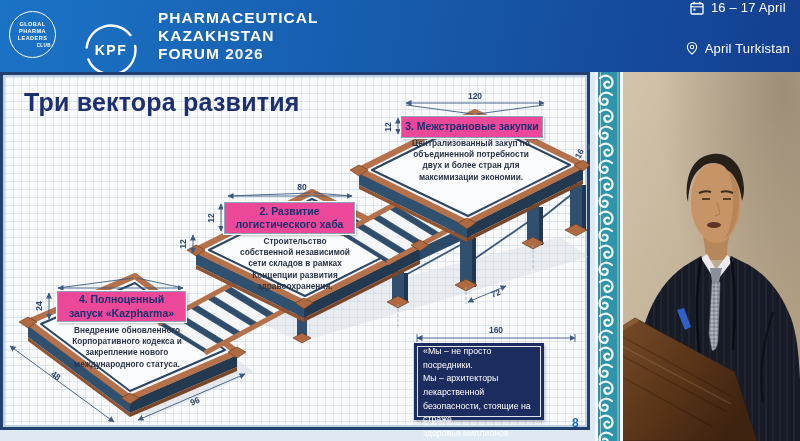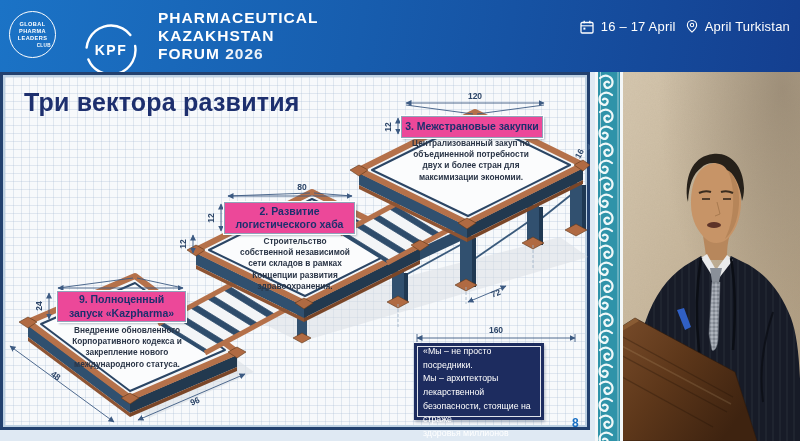--- a/index.html
+++ b/index.html
@@ -14,21 +14,21 @@
             align-items:center;box-sizing:border-box;}
   .logo-gpl .ln{font-size:5.6px;font-weight:bold;letter-spacing:.4px;line-height:1.25;}
   .logo-gpl .club{font-size:4.6px;font-weight:bold;letter-spacing:.4px;align-self:flex-end;margin-right:4px;margin-top:1px;}
   .logo-kpf{position:absolute;left:84px;top:23px;width:54px;height:54px;}
   .logo-kpf svg{position:absolute;inset:0;}
   .logo-kpf .kpf-t{position:absolute;inset:0;display:flex;align-items:center;justify-content:center;
             color:#fff;font-size:14px;font-weight:bold;letter-spacing:1.5px;}
   .brand{position:absolute;left:158px;top:9px;color:#fff;font-weight:bold;
          font-size:15.5px;letter-spacing:1px;line-height:18px;}
   .brand .year{font-weight:bold;opacity:.92;}
-  .header-meta{position:absolute;right:10px;top:0;height:53px;display:flex;align-items:center;gap:10px;color:#fff;}
+  .header-meta{position:absolute;right:10px;top:0;height:53px;display:flex;align-items:center;gap:26px;color:#fff;flex-direction:column;}
   .meta-item{display:flex;align-items:center;gap:7px;font-size:13px;font-weight:500;letter-spacing:.2px;}
 
   
   .main-left{position:absolute;left:0;top:72px;width:595px;height:369px;background:#dfe9f3;}
   .slide{position:absolute;left:0;top:0;width:590px;height:358px;background:#f7f9fb;
          box-shadow:inset 0 0 0 3px #23416f, inset 0 0 0 5px #bdd1e3;}
   .slide .grid{position:absolute;inset:5px;
      background-image:repeating-linear-gradient(to right,rgba(173,192,214,.33) 0 1px,transparent 1px 8px),
                       repeating-linear-gradient(to bottom,rgba(173,192,214,.33) 0 1px,transparent 1px 8px);}
   .slide-title{position:absolute;left:20px;top:12px;margin:4px;font-size:25px;font-weight:bold;color:#1d2f6e;letter-spacing:.2px;}
@@ -251,21 +251,21 @@
           <text class="dim" text-anchor="middle" transform="translate(582,83) rotate(-62)">16</text>
           <text class="dim" text-anchor="middle" transform="translate(54,306) rotate(36)">48</text>
           <text class="dim" text-anchor="middle" transform="translate(196,332) rotate(-23)">96</text>
           <text class="dim" text-anchor="middle" transform="translate(497,224) rotate(-22)">72</text>
           <text class="dim" x="496" y="261" text-anchor="middle">160</text>
         </g>
       </svg>
 
       <h1 class="slide-title">Три вектора развития</h1>
 
-      <div class="stepbox box1">9. Полноценный
+      <div class="stepbox box1">4. Полноценный
 запуск «Kazpharma»</div>
       <div class="stepdesc desc1">Внедрение обновленного Корпоративного кодекса и закрепление нового международного статуса.</div>
       <div class="stepbox box2">2. Развитие
 логистического хаба</div>
       <div class="stepdesc desc2">Строительство собственной независимой сети складов в рамках Концепции развития здравоохранения.</div>
       <div class="stepbox box3">3. Межстрановые закупки</div>
       <div class="stepdesc desc3">Централизованный закуп по объединенной потребности двух и более стран для максимизации экономии.</div>
 
       <div class="quote">«Мы – не просто посредники.
 Мы – архитекторы лекарственной

